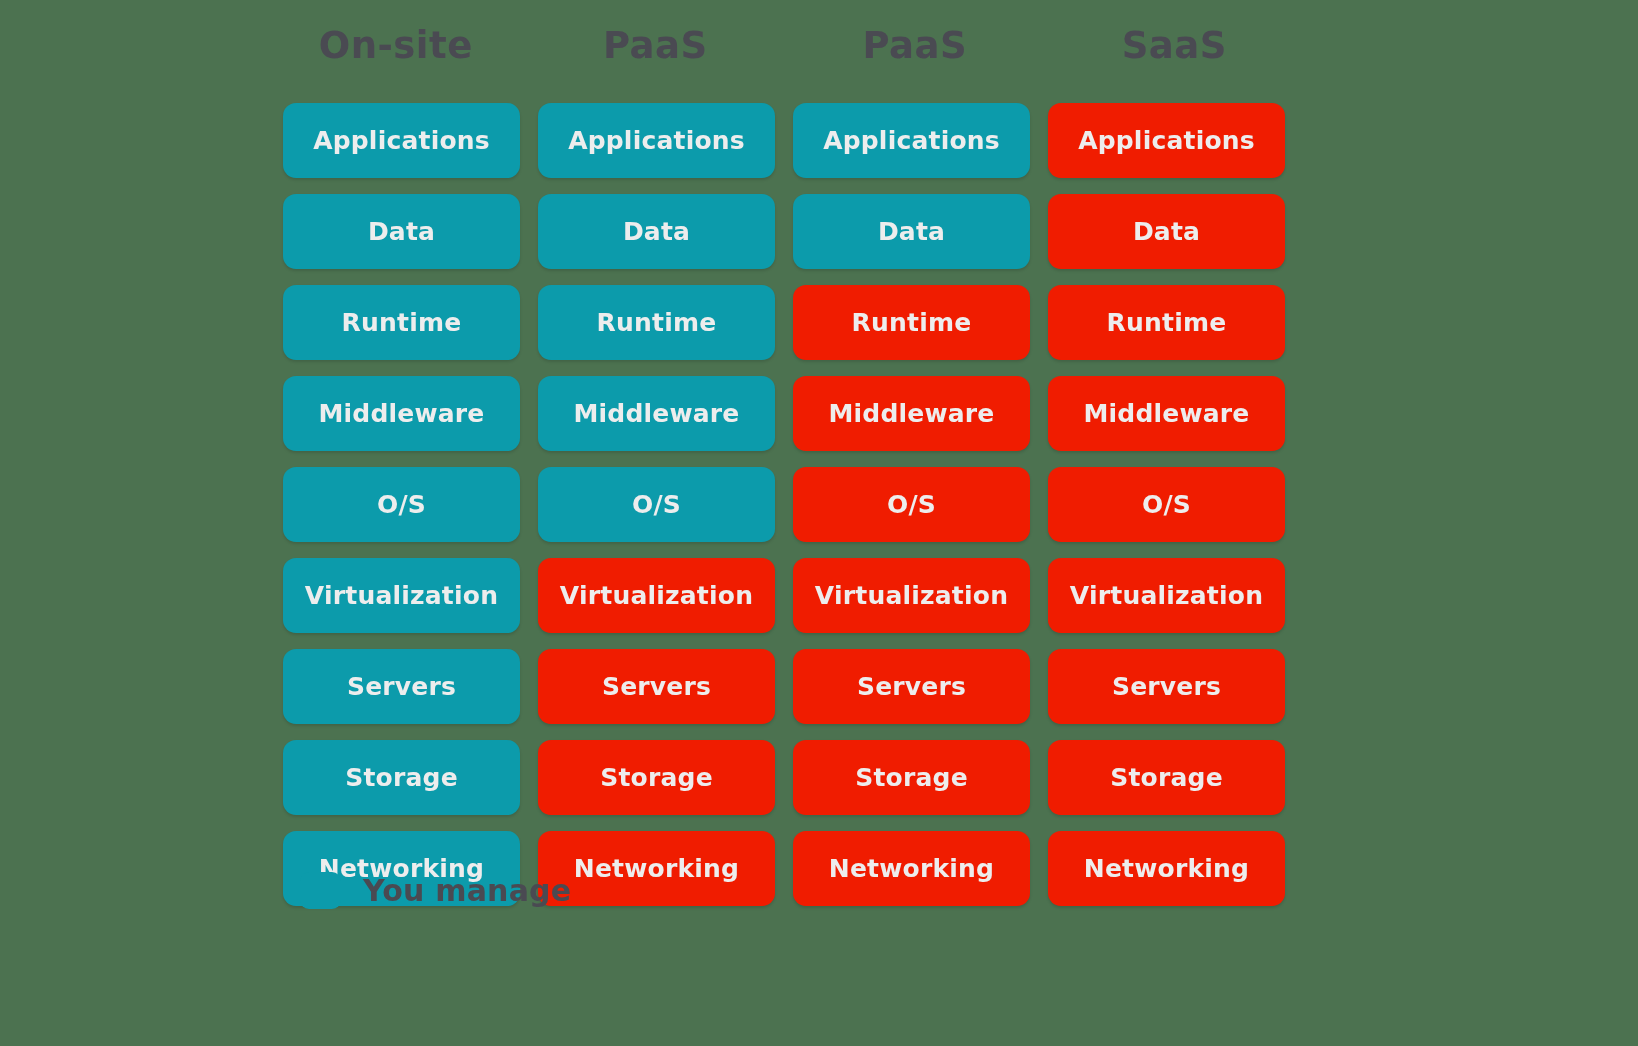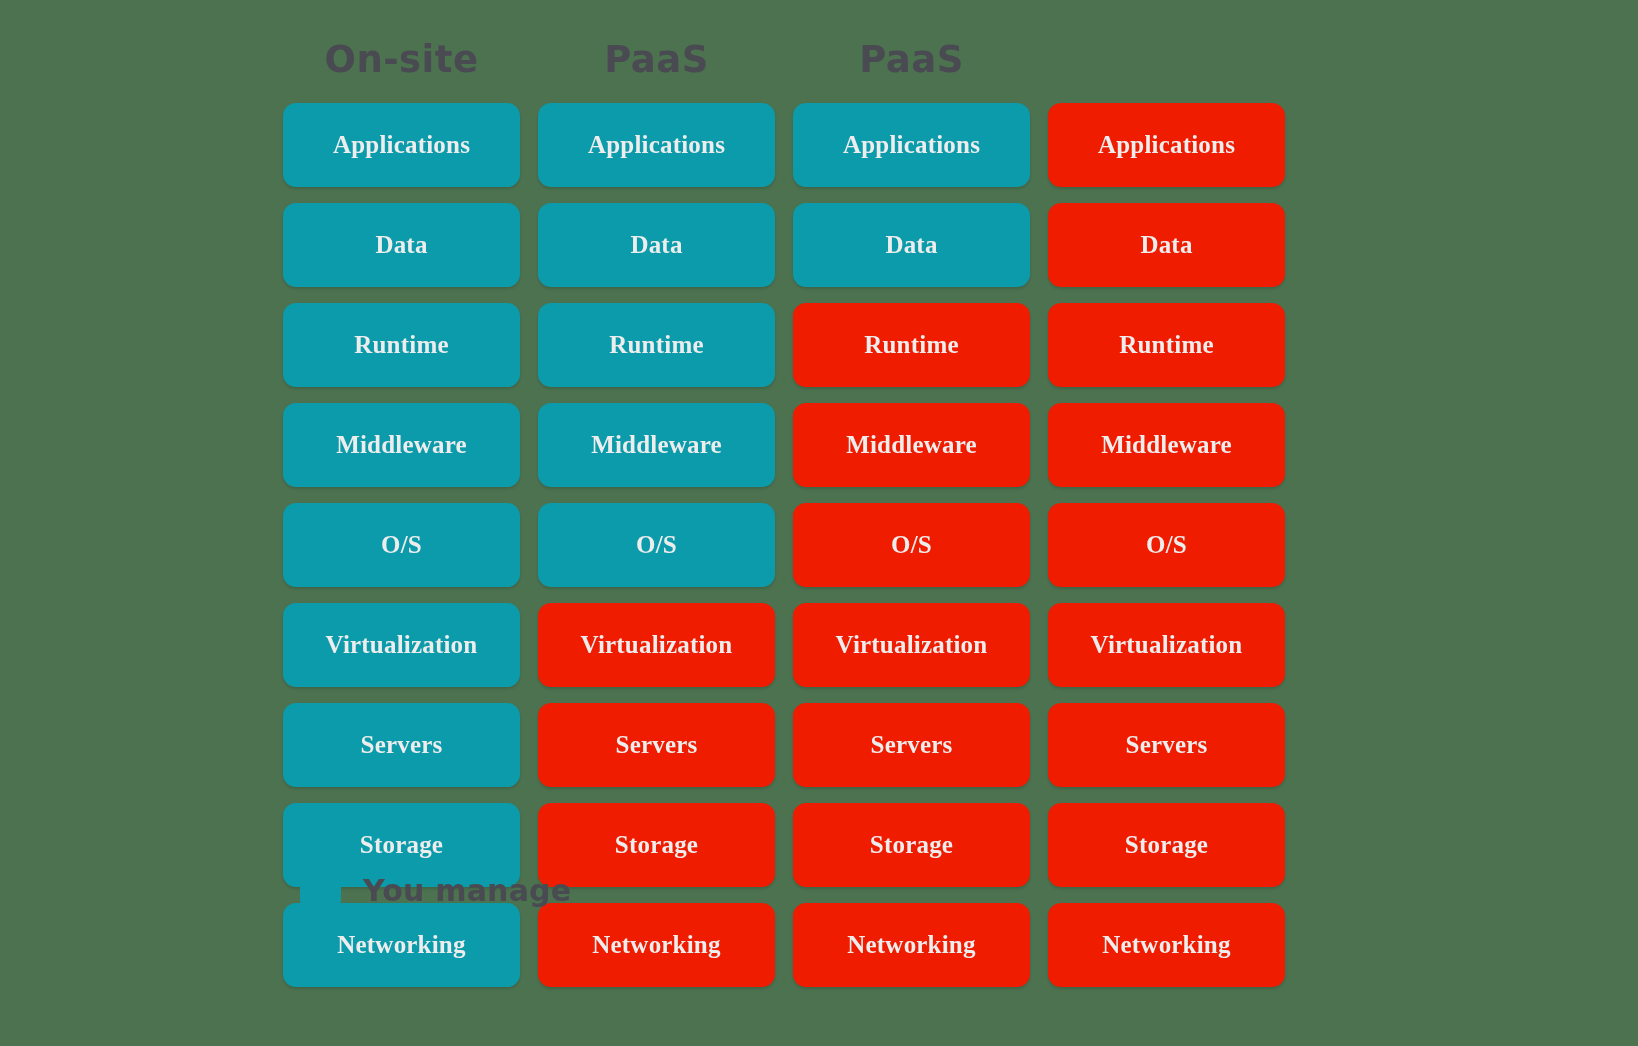--- a/index.html
+++ b/index.html
@@ -20,24 +20,25 @@
   #stage {
     position: relative;
     width: 1638px;
     height: 1046px;
   }
 
   
   #header-row {
     position: absolute;
     left: 283px;
-    top: 30px;
+    top: 16px;
     width: 1004px;
     height: 60px;
     display: flex;
+    gap: 16px;
   }
 
   .col-header {
     width: 237px;
     margin-right: 18px;
     text-align: center;
     font-size: 37px;
     font-weight: 700;
     letter-spacing: 0.5px;
     color: #4a4a52;
@@ -55,33 +56,32 @@
   }
 
   .matrix-row {
     display: flex;
     margin-bottom: 16px;
   }
   .matrix-row:last-child { margin-bottom: 4px; }
 
   .cell {
     width: 237px;
-    height: 84px;
+    height: 75px;
     margin-right: 18px;
     border-radius: 13px;
     display: flex;
     align-items: center;
     justify-content: center;
     color: #ededed;
     font-size: 25px;
     font-weight: 700;
     letter-spacing: 0.2px;
     white-space: nowrap;
     box-shadow: 0 2px 3px rgba(0,0,0,0.13);
-    font-family: Liberation Serif, serif;
   }
   .cell:last-child { margin-right: 0; }
 
   .cell.you     { background: #0c9bab; }
   .cell.provider{ background: #f01c00; }
 
   
   #legend {
     position: absolute;
     left: 300px;
@@ -115,20 +115,21 @@
 </style>
 </head>
 <body>
 
 <div id="stage">
 
   <div id="header-row">
       <div class="col-header">On-site</div>
       <div class="col-header">PaaS</div>
       <div class="col-header">PaaS</div>
+      <div class="col-header">SaaS</div>
     </div>
 
   <div id="matrix">
       <div class="matrix-row">
         <div class="cell you">Applications</div>
         <div class="cell you">Applications</div>
         <div class="cell you">Applications</div>
         <div class="cell provider">Applications</div>
       </div>
       <div class="matrix-row">

